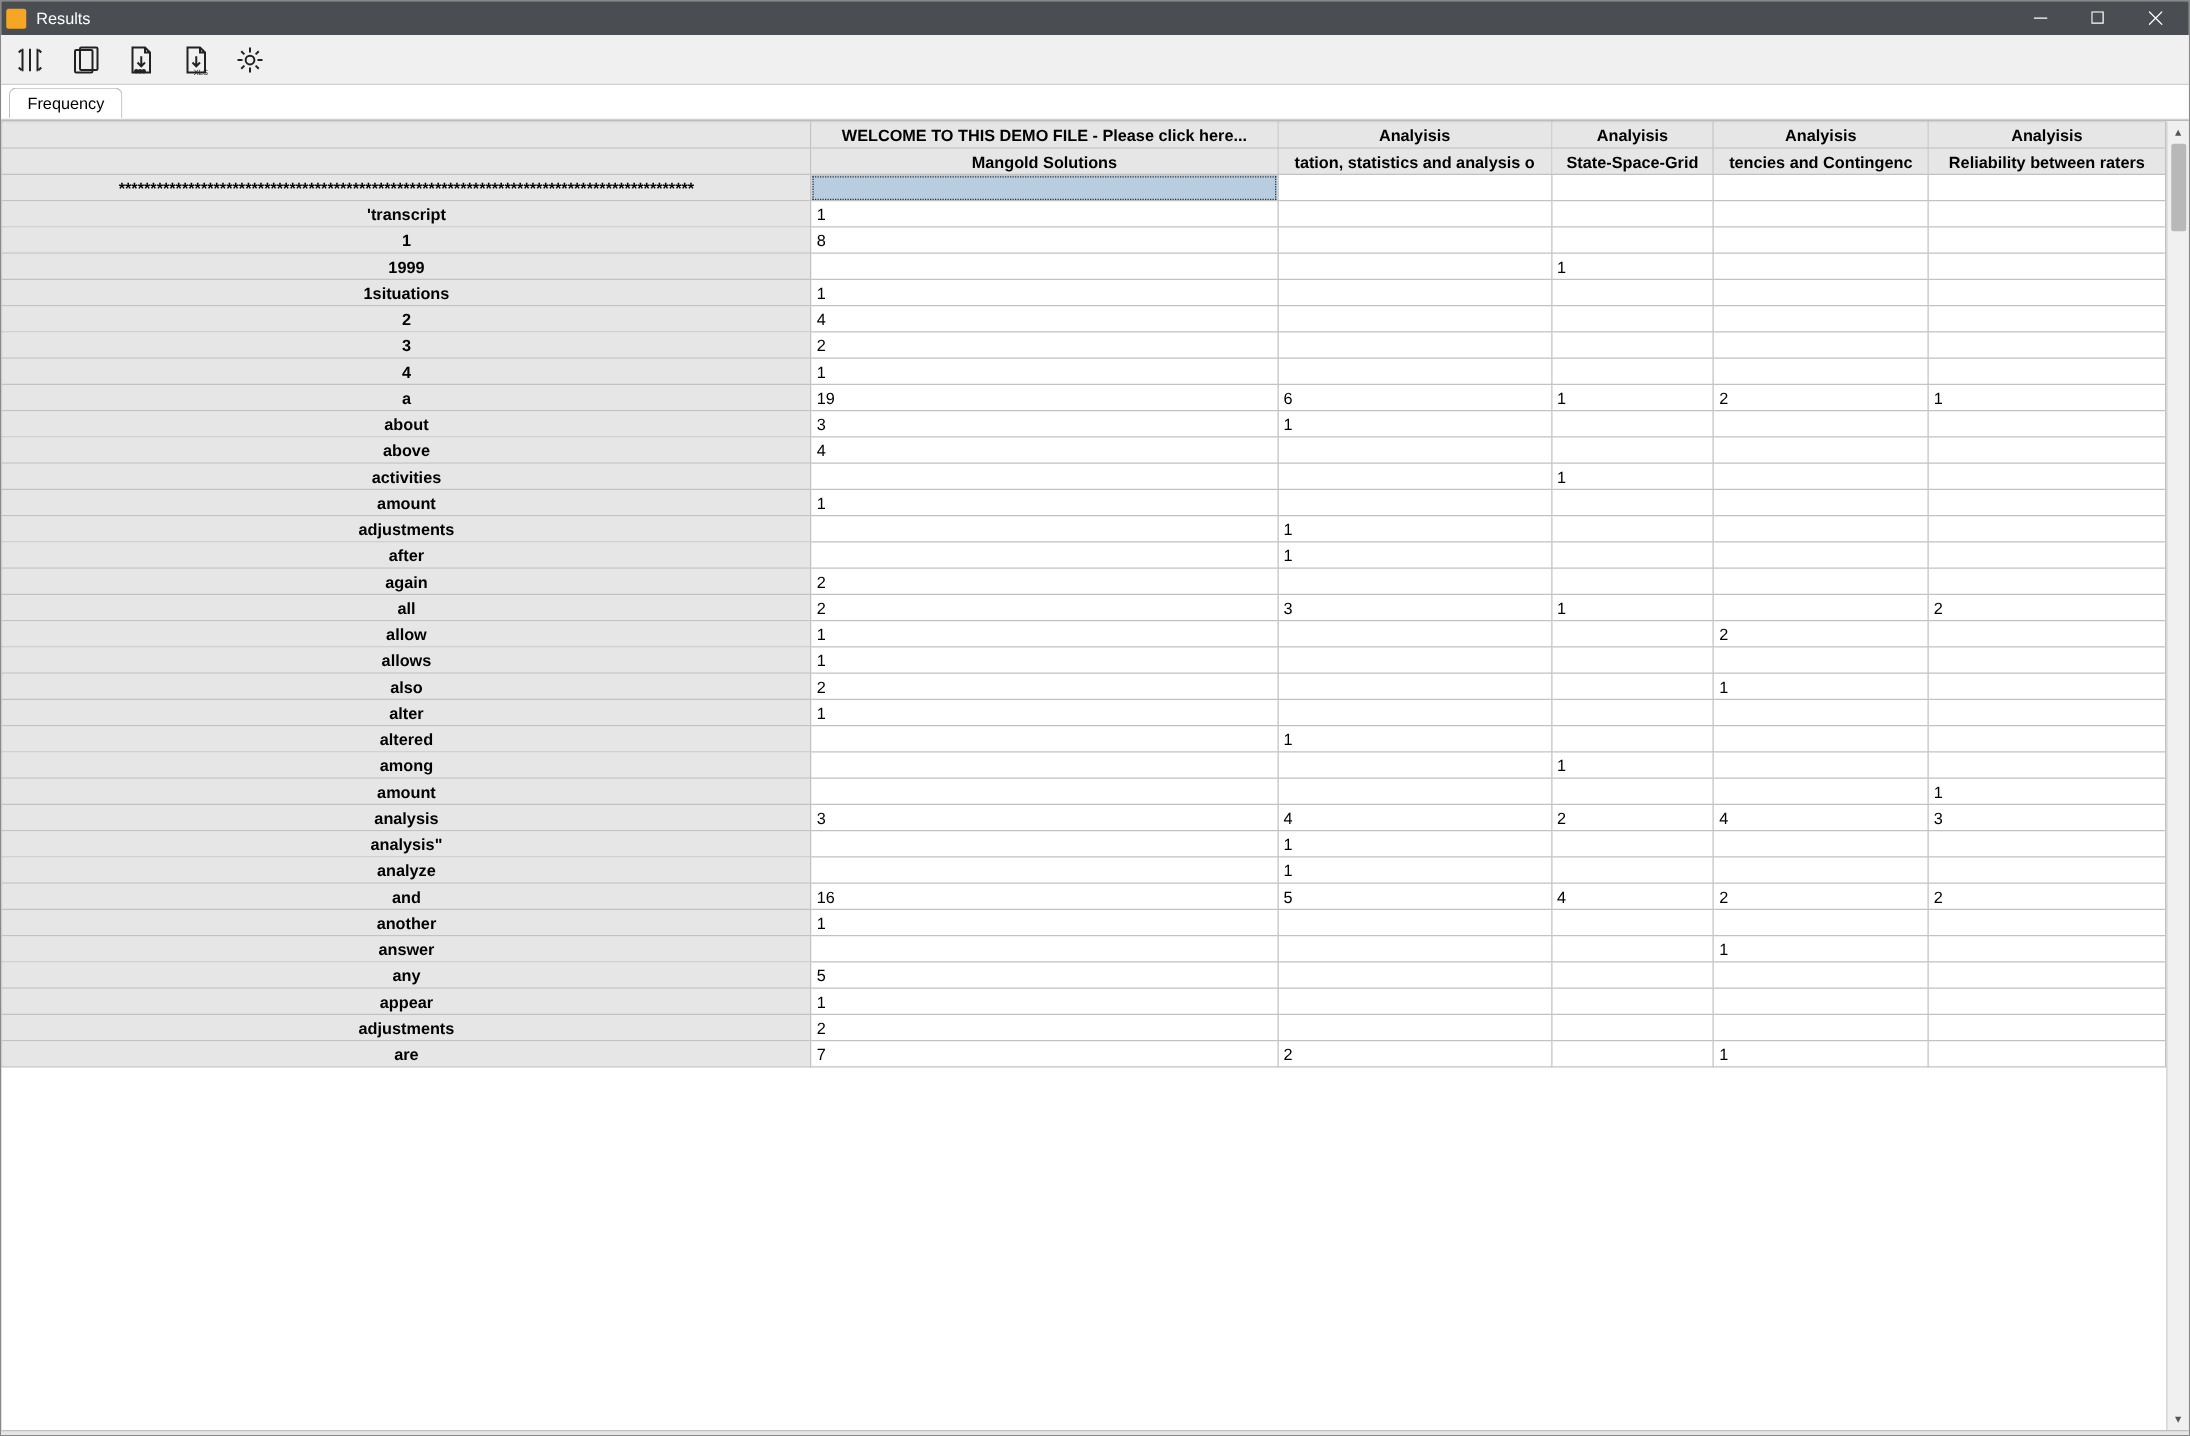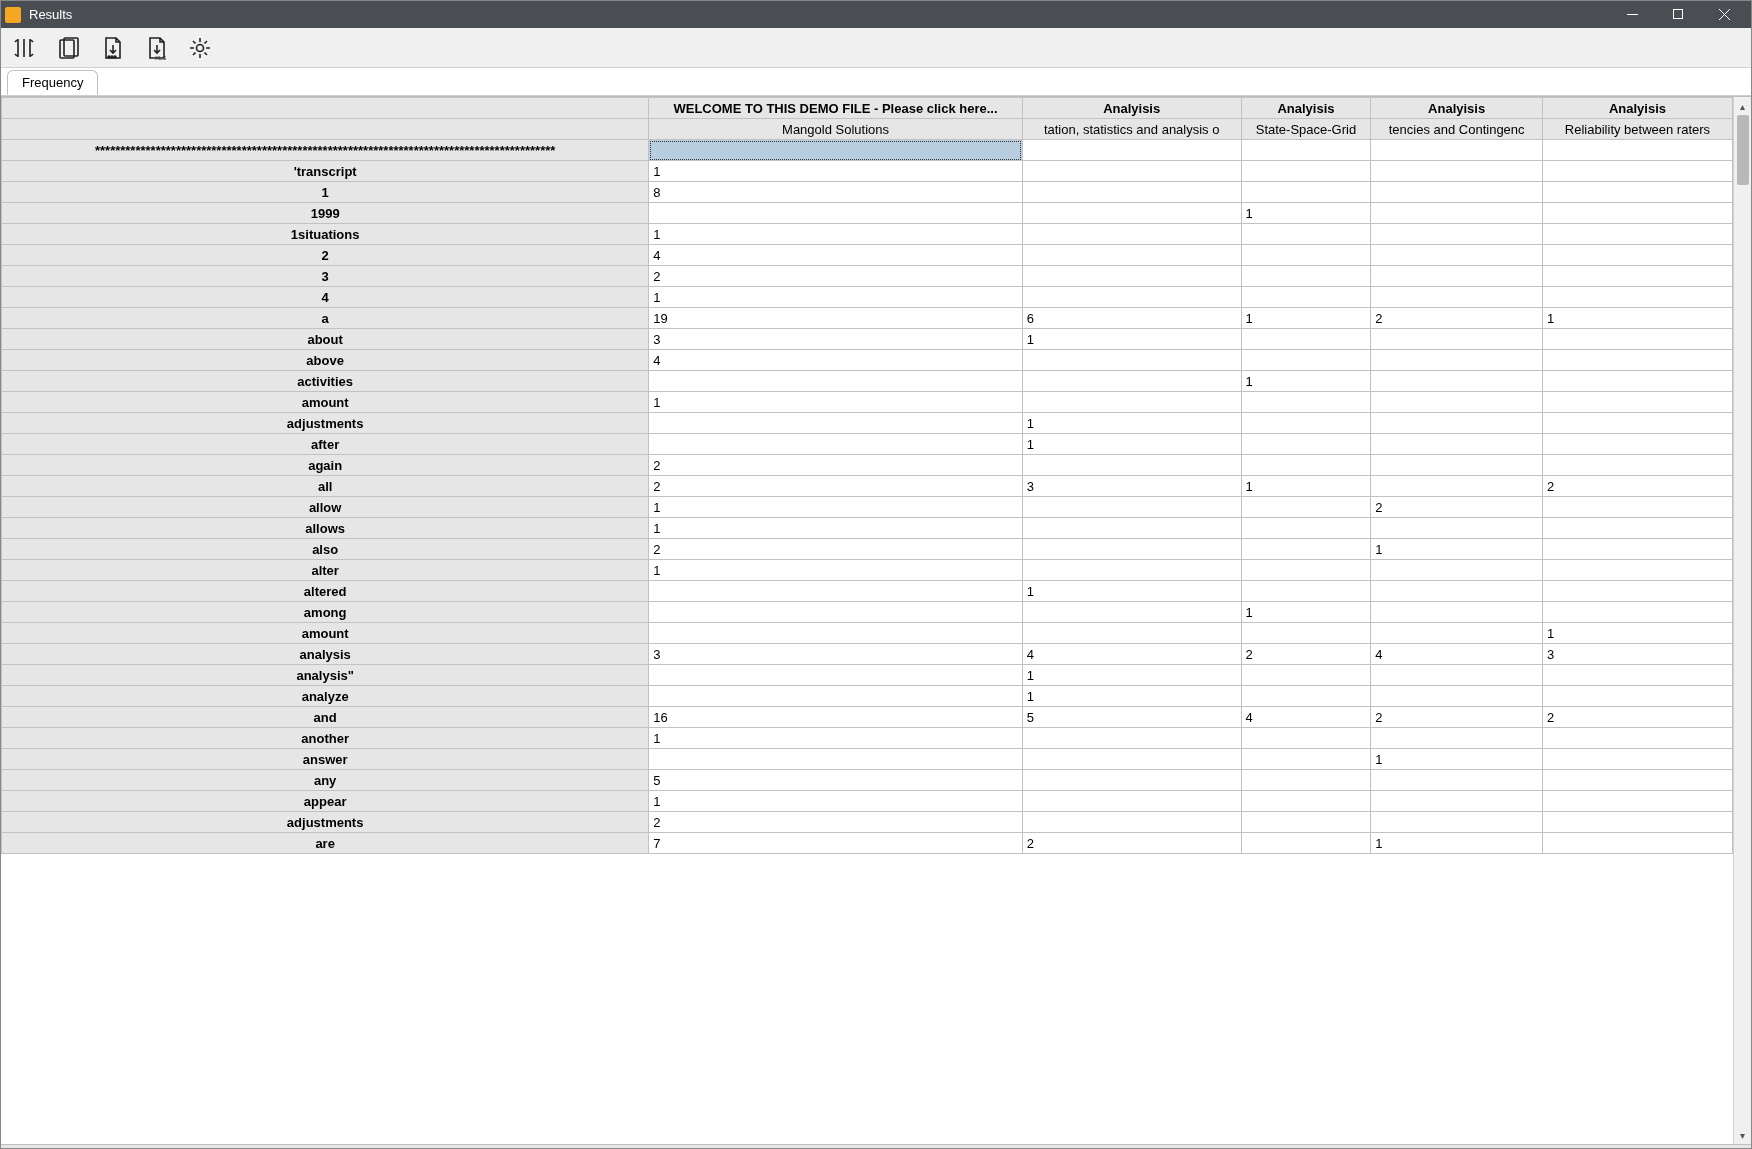--- a/index.html
+++ b/index.html
@@ -20,21 +20,21 @@
   
   .tab-strip { background: #fff; height: 28px; display: flex; align-items: center; padding-left: 6px; border-bottom: 1px solid #d0d0d0; }
   .tab { padding: 4px 14px 4px 14px; border: 1px solid #c0c0c0; border-bottom: 1px solid #fff; border-radius: 6px 6px 0 0; background: #fff; position: relative; top: 1px; font-size: 13px; cursor: pointer; }
   
   .grid-wrap { flex: 1; display: flex; overflow: hidden; border-top: 1px solid #bbb; }
   .grid-scroll { flex: 1; overflow: hidden; position: relative; }
   table.grid { border-collapse: collapse; width: 100%; table-layout: fixed; }
   table.grid th, table.grid td { border: 1px solid #c2c2c2; height: 21px; padding: 0 4px; overflow: hidden; white-space: nowrap; text-overflow: clip; font-size: 13px; }
   table.grid thead th { background: #e6e6e6; font-weight: bold; }
   table.grid thead tr.h1 th:first-child, table.grid thead tr.h2 th:first-child { background: #e6e6e6; }
-  table.grid thead tr.h2 th { text-align: center; font-weight: normal; }
+  table.grid thead tr.h2 th { text-align: center; font-weight: bold; }
   table.grid tbody td.rowhead { background: #e6e6e6; font-weight: bold; text-align: center; }
   table.grid tbody td.cell { background: #fff; text-align: left; }
   table.grid tbody td.cell.selected { background: #b8cde0; outline: 1px dotted #333; outline-offset: -2px; }
   
   .col-row { width: 494px; }
   .col-a { width: 285px; }
   .col-b { width: 167px; }
   .col-c { width: 99px; }
   .col-d { width: 131px; }
   .col-e { width: 145px; }

